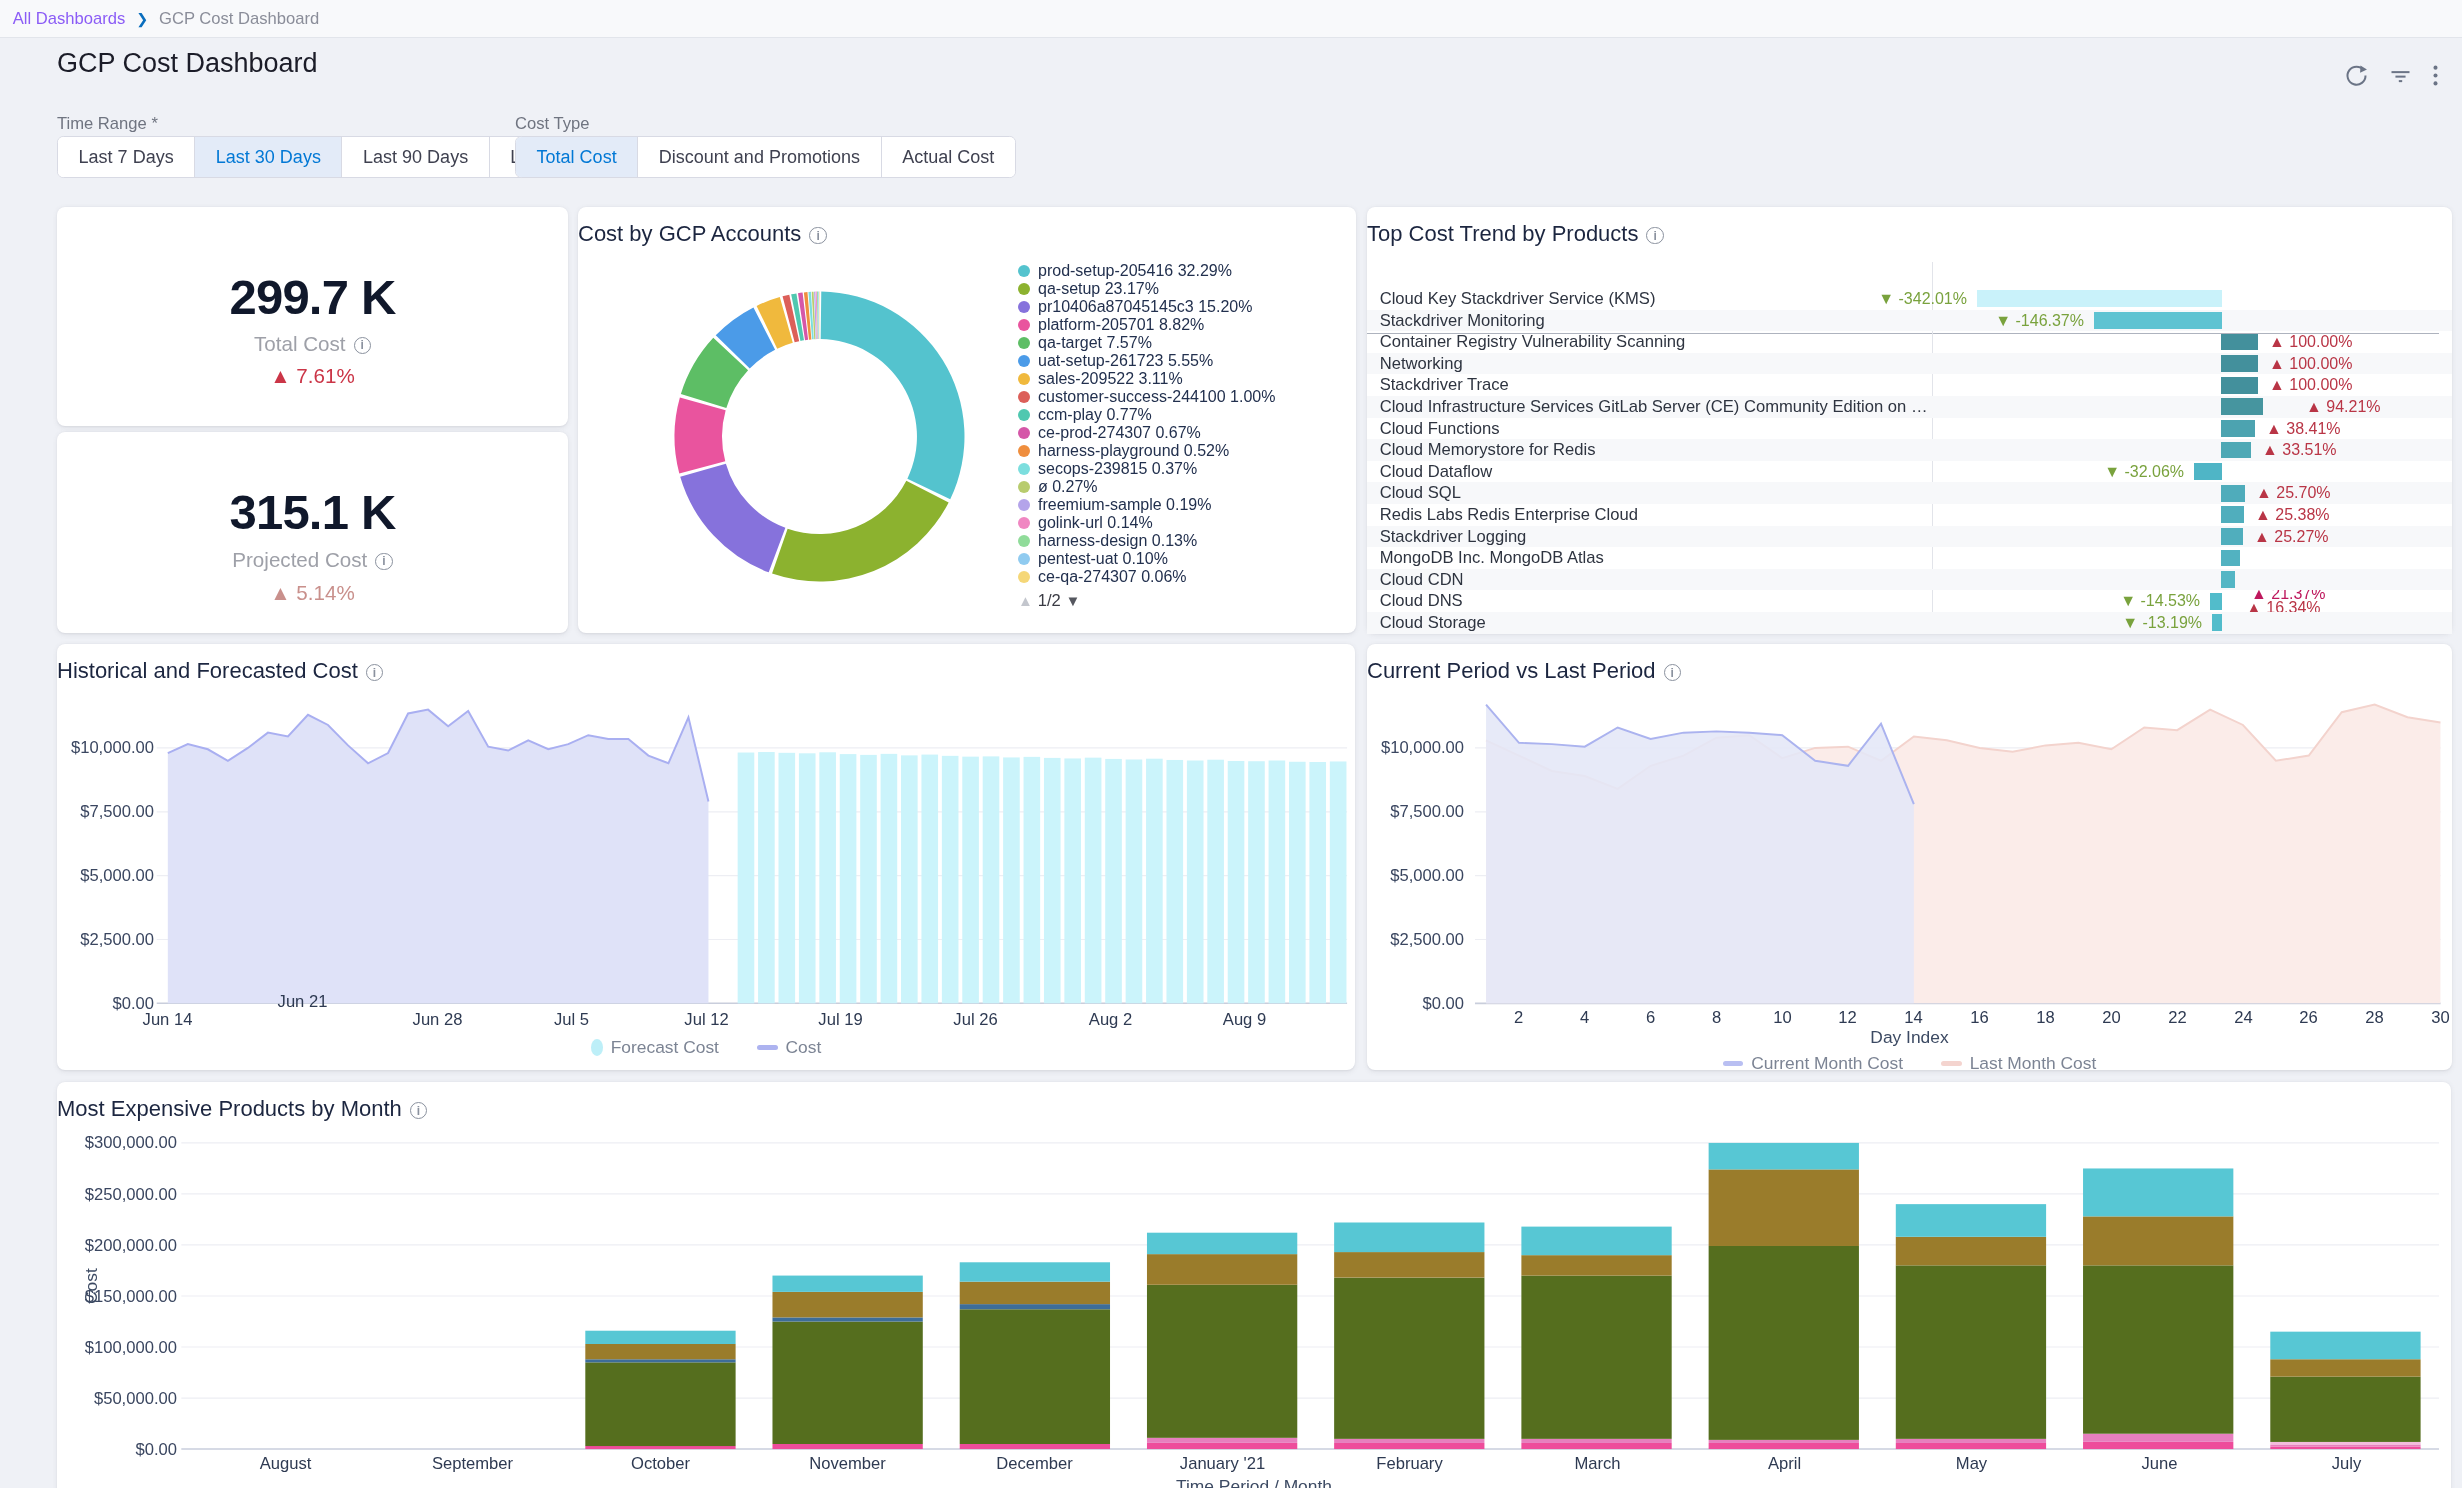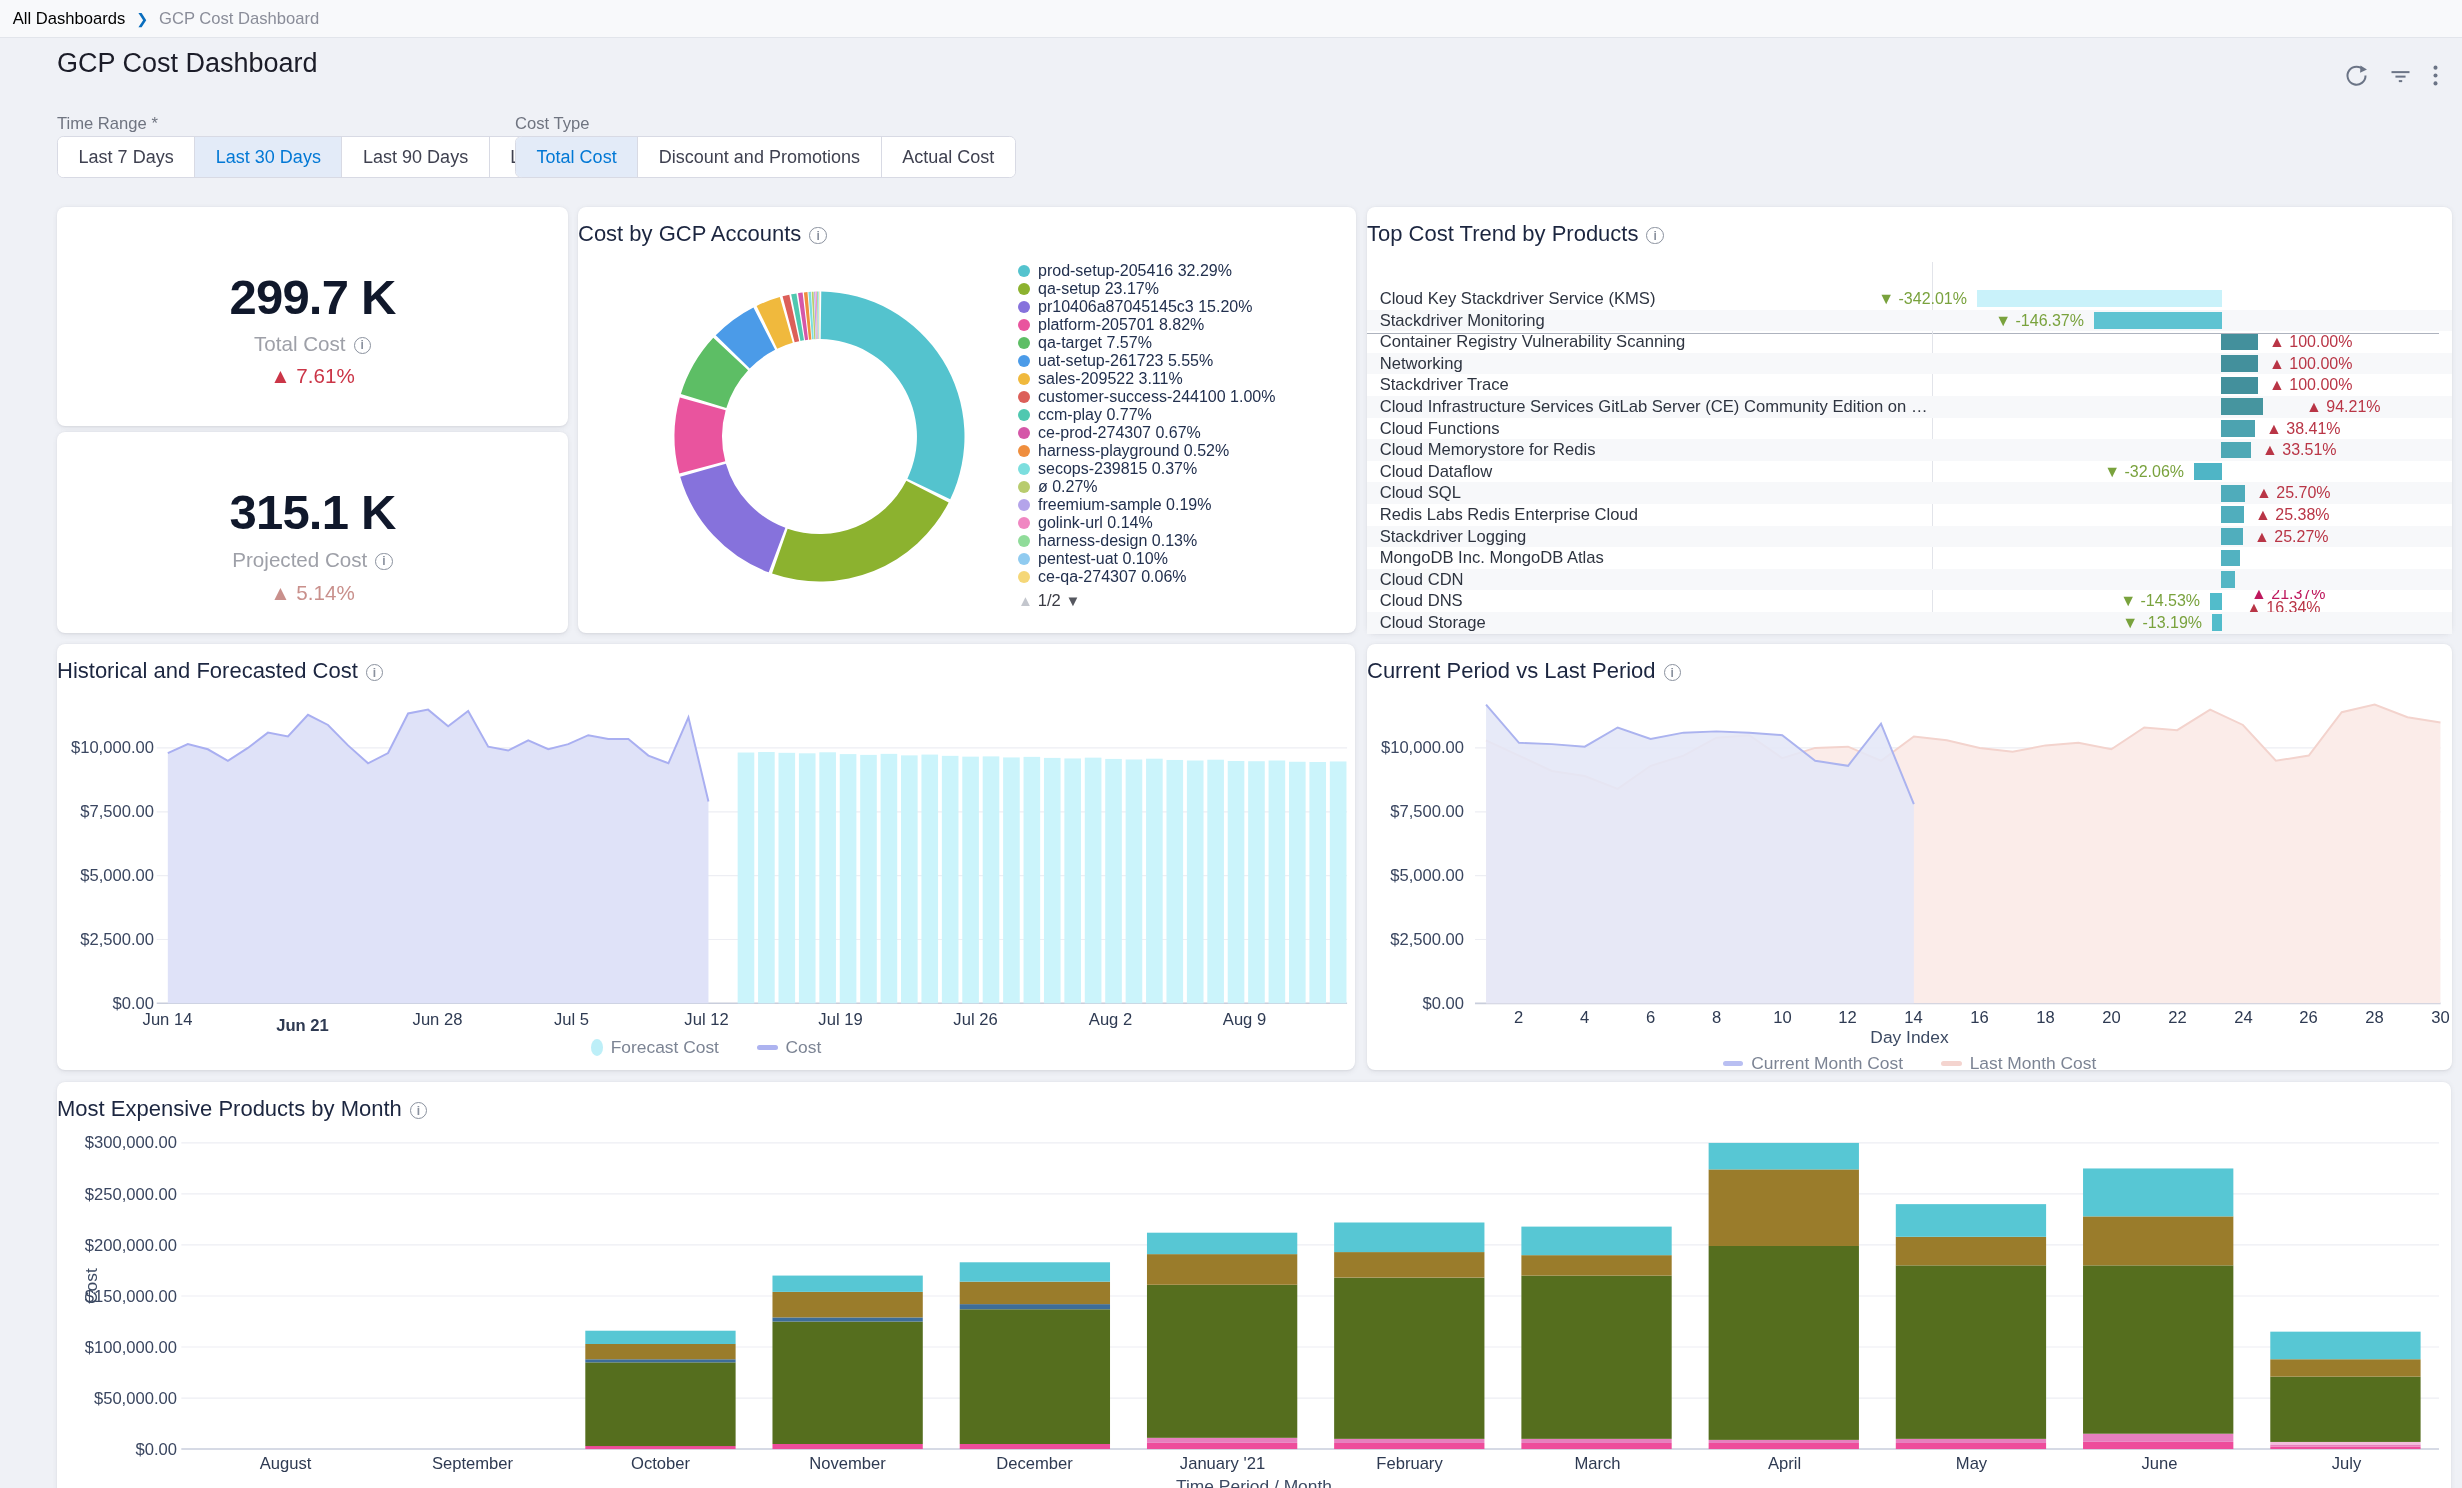--- a/index.html
+++ b/index.html
@@ -3,21 +3,21 @@
 <meta charset="utf-8">
 <style>
   * { margin:0; padding:0; box-sizing:border-box; }
   html,body { width:2462px; height:1489px; overflow:hidden;
     font-family:"Liberation Sans","DejaVu Sans",sans-serif; background:#EFF1F6; }
 
   
   #topbar { position:absolute; left:0; top:0; width:2462px; height:38px;
     background:#F8F9FB; border-bottom:0.8px solid #E2E5EB; }
   #breadcrumb { position:absolute; left:12.7px; top:8.7px; font-size:16.6px; }
-  #breadcrumb .bc-link { color:#000000; cursor:pointer; }
+  #breadcrumb .bc-link { color:#8b5cf6; cursor:pointer; }
   #breadcrumb .bc-sep { color:#0A6EBE; margin:0 6.3px; font-size:14.3px; }
   #breadcrumb .bc-cur { color:#8A8D99; }
 
   
   #page-title { position:absolute; left:57px; top:48px; font-size:27px; font-weight:500; color:#1B1C28; }
   .hdr-icon { position:absolute; top:62px; width:27px; height:27px; color:#6B7486; cursor:pointer; }
   #icon-refresh { right:92px; }
   #icon-filter { right:48px; }
   #icon-kebab  { right:12.7px; }
 
@@ -409,21 +409,21 @@
     </svg>
   <div id="hist-ylabs" style="position: absolute; left: 0px; top: 0px;">
       <span class="ylab" style="left: 0px; width: 97px; top: 94px;">$10,000.00</span>
       <span class="ylab" style="left: 0px; width: 97px; top: 158px;">$7,500.00</span>
       <span class="ylab" style="left: 0px; width: 97px; top: 222px;">$5,000.00</span>
       <span class="ylab" style="left: 0px; width: 97px; top: 286px;">$2,500.00</span>
       <span class="ylab" style="left: 0px; width: 97px; top: 350px;">$0.00</span>
     </div>
   <div id="hist-xlabs">
       <span class="xlab" style="left: 55px; top: 366px;">Jun 14</span>
-      <span class="xlab" style="left: 190px; top: 372px; font-weight: bold;">Jun 21</span>
+      <span class="xlab" style="left: 190px; top: 348px;">Jun 21</span>
       <span class="xlab" style="left: 325px; top: 366px;">Jun 28</span>
       <span class="xlab" style="left: 459px; top: 366px;">Jul 5</span>
       <span class="xlab" style="left: 594px; top: 366px;">Jul 12</span>
       <span class="xlab" style="left: 728px; top: 366px;">Jul 19</span>
       <span class="xlab" style="left: 863px; top: 366px;">Jul 26</span>
       <span class="xlab" style="left: 998px; top: 366px;">Aug 2</span>
       <span class="xlab" style="left: 1132px; top: 366px;">Aug 9</span>
     </div>
   <div class="chart-legend" style="top:393px">
     <span class="leg-item">

